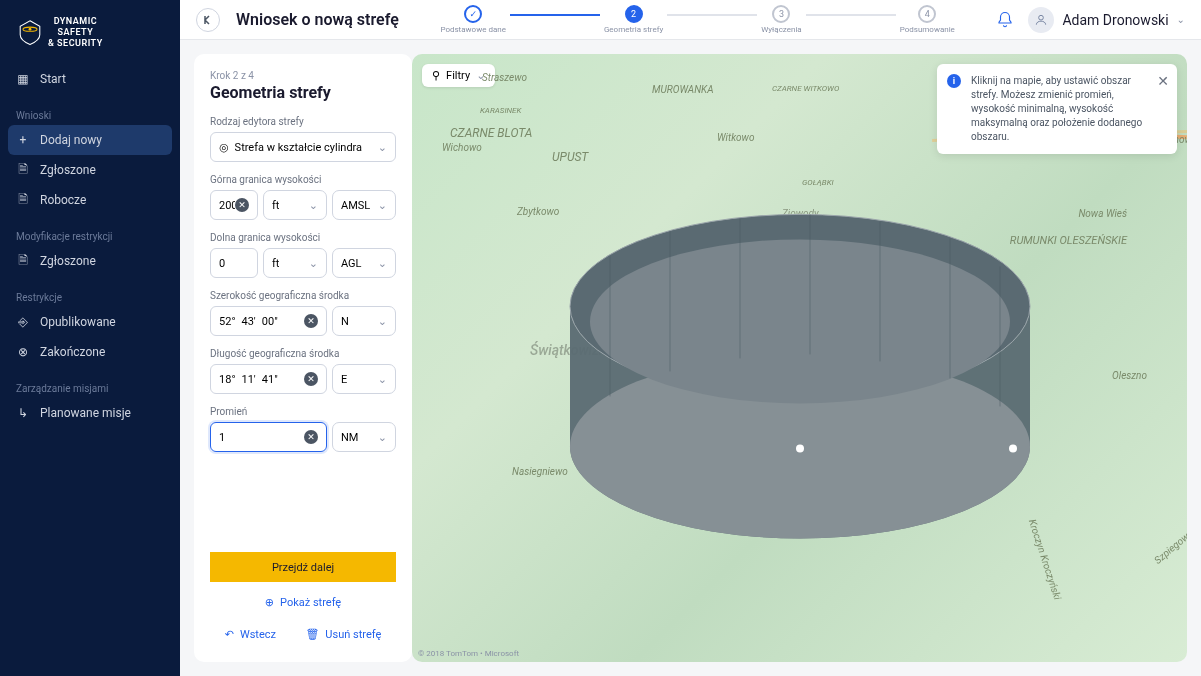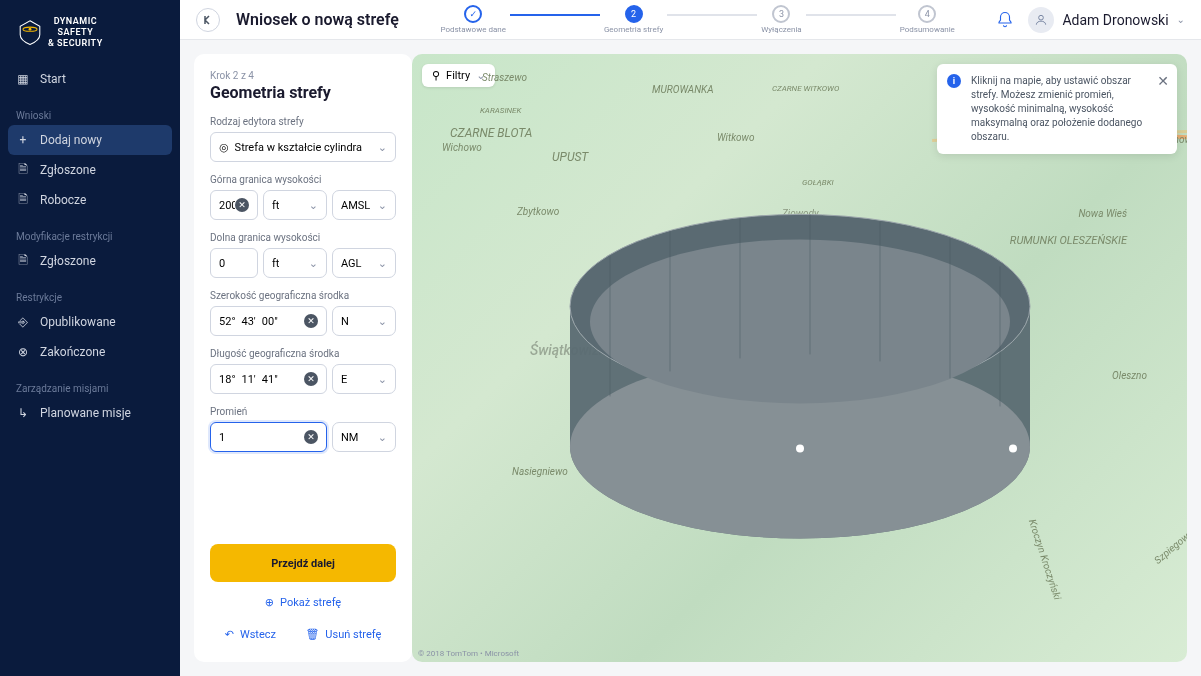--- a/index.html
+++ b/index.html
@@ -46,21 +46,21 @@
 .select { width: 100%; height: 30px; border: 1px solid #d0d5e0; border-radius: 6px; padding: 0 8px; display: flex; align-items: center; justify-content: space-between; font-size: 11px; cursor: pointer; }
 .select-icon { color: #8a92a6; }
 .input-row { display: flex; gap: 5px; }
 .input-box { flex: 1; height: 30px; border: 1px solid #d0d5e0; border-radius: 6px; padding: 0 8px; display: flex; align-items: center; font-size: 11px; position: relative; }
 .input-box input { border: none; outline: none; width: 100%; font-size: 11px; }
 .input-box.focused { border-color: #2563eb; box-shadow: 0 0 0 2px rgba(37,99,235,0.15); }
 .clear-btn { width: 14px; height: 14px; border-radius: 50%; background: #4b5563; color: #fff; display: flex; align-items: center; justify-content: center; font-size: 9px; cursor: pointer; flex-shrink: 0; }
 .unit-select { width: 64px; flex: none; justify-content: space-between; border-radius: 7px; }
 .coord-input { display: flex; gap: 6px; flex: 1; }
 .panel-actions { margin-top: auto; display: flex; flex-direction: column; gap: 8px; }
-.btn-primary { background: #f5b800; color: #1a1a2e; border: none; border-radius: 8px; height: 38px; font-size: 11px; font-weight: 700; cursor: pointer; }
+.btn-primary { background: #f5b800; color: #1a1a2e; border: none; border-radius: 0; height: 30px; font-size: 11px; font-weight: 400; cursor: pointer; }
 .btn-link { background: none; border: none; color: #2563eb; font-size: 11px; display: flex; align-items: center; justify-content: center; gap: 6px; cursor: pointer; height: 24px; }
 .action-row { display: flex; justify-content: space-around; }
 
 
 .map-area { flex: 1; border-radius: 10px; background: linear-gradient(135deg, #c8e6c9 0%, #d4e8d0 30%, #c0dcc0 60%, #d8ecd4 100%); position: relative; overflow: hidden; }
 .map-filters { position: absolute; top: 10px; left: 10px; background: #fff; border-radius: 6px; padding: 5px 10px; display: flex; align-items: center; gap: 6px; font-size: 11px; cursor: pointer; box-shadow: 0 1px 3px rgba(0,0,0,0.1); }
 .map-label { position: absolute; font-size: 10px; color: #7a8a6a; pointer-events: none; font-style: italic; }
 .map-label.city { font-size: 14px; color: #9aa896; font-weight: 500; }
 .cylinder { position: absolute; left: 50%; top: 50%; transform: translate(-50%, -48%); }
 .toast { position: absolute; top: 10px; right: 10px; background: #fff; border-radius: 6px; padding: 10px 30px 10px 34px; width: 240px; font-size: 10px; color: #4b5563; line-height: 1.4; box-shadow: 0 2px 8px rgba(0,0,0,0.1); }

